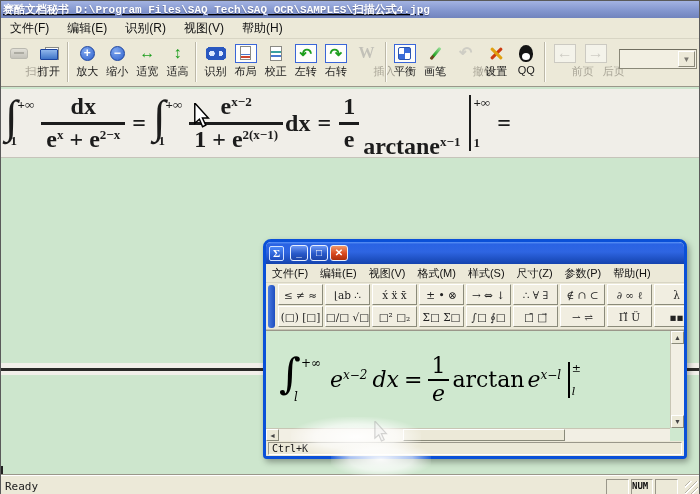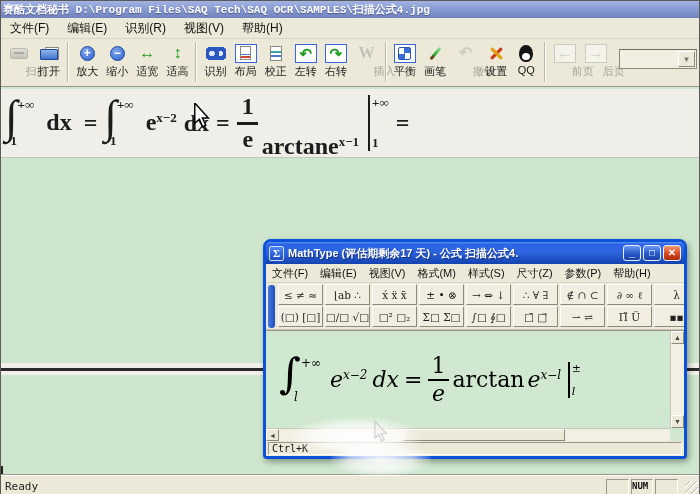--- a/index.html
+++ b/index.html
@@ -2,21 +2,21 @@
 <html><head>
 <meta charset="utf-8">
 <style>
   * { margin:0; padding:0; box-sizing:border-box; }
   html,body { width:700px; height:494px; overflow:hidden; background:#ece9d8;
     font-family:"Liberation Sans", sans-serif; }
   .app { position:relative; width:700px; height:494px; border:1px solid #5a5a5a; background:#ece9d8; }
 
   
   .titlebar { height:17px; background:linear-gradient(180deg,#a3b3e2 0%,#8497cf 55%,#7184bd 100%);
-    display:flex; align-items:center; padding-left:2px; overflow:hidden; }
+    display:flex; align-items:center; padding-left:2px; overflow:hidden;text-decoration:underline; }
   .titlebar .ttext { color:#ffffff; font:bold 11px "Liberation Mono", monospace; white-space:nowrap;
     text-shadow:0 1px 1px rgba(0,0,40,.4); }
 
   
   .menubar { height:21px; display:flex; align-items:center; background:#ece9d8;
     border-bottom:1px solid #d8d5c4; font-size:12px; color:#111; }
   .menubar .mitem { padding:2px 9px; cursor:default; }
 
   
   .toolbar { height:48px; display:flex; align-items:center; background:#ece9d8;
@@ -322,31 +322,35 @@
       <div class="mrow">
         <span class="intg">
           <span class="sym">∫</span>
           <span class="lims">
               <span>+∞</span>
               <span class="lo">1</span>
             </span>
         </span>
         <span class="frac">
           <span class="num">dx</span>
+          <span class="den"><span>e</span><span class="sup">x</span>
+            <span>+</span>
+            <span>e</span><span class="sup">2−x</span></span>
         </span>
         <span>=</span>
         <span class="intg">
           <span class="sym">∫</span>
           <span class="lims">
               <span>+∞</span>
               <span class="lo">1</span>
             </span>
         </span>
         <span class="frac">
           <span class="num"><span>e</span><span class="sup">x−2</span></span>
+          <span class="den"><span>1 + e</span><span class="sup">2(x−1)</span></span>
         </span>
         <span style="margin-left:-5px;">dx</span>
         <span>=</span>
         <span class="frac">
           <span class="num">1</span>
           <span class="den">e</span>
         </span>
         <span style="margin-left:-4px;margin-top:47px;"><span>arctane</span><span class="sup">x−1</span></span>
         <span class="vbar">
           <span class="line"></span>
@@ -364,21 +368,20 @@
     </svg>
 
     <div class="thin-strip">
       <div class="scanline"></div>
     </div>
     <div class="page-edge"></div>
 
     <div class="mt-window">
       <div class="mt-titlebar">
         <span class="mt-icon">Σ</span>
-        <span class="mt-title">MathType (评估期剩余17 天) - 公式 扫描公式4.</span>
         <span class="mt-btn">_</span>
         <span class="mt-btn">□</span>
         <span class="mt-btn close">✕</span>
       </div>
       <div class="mt-menubar">
         <span class="mitem">文件(F)</span>
         <span class="mitem">编辑(E)</span>
         <span class="mitem">视图(V)</span>
         <span class="mitem">格式(M)</span>
         <span class="mitem">样式(S)</span>

